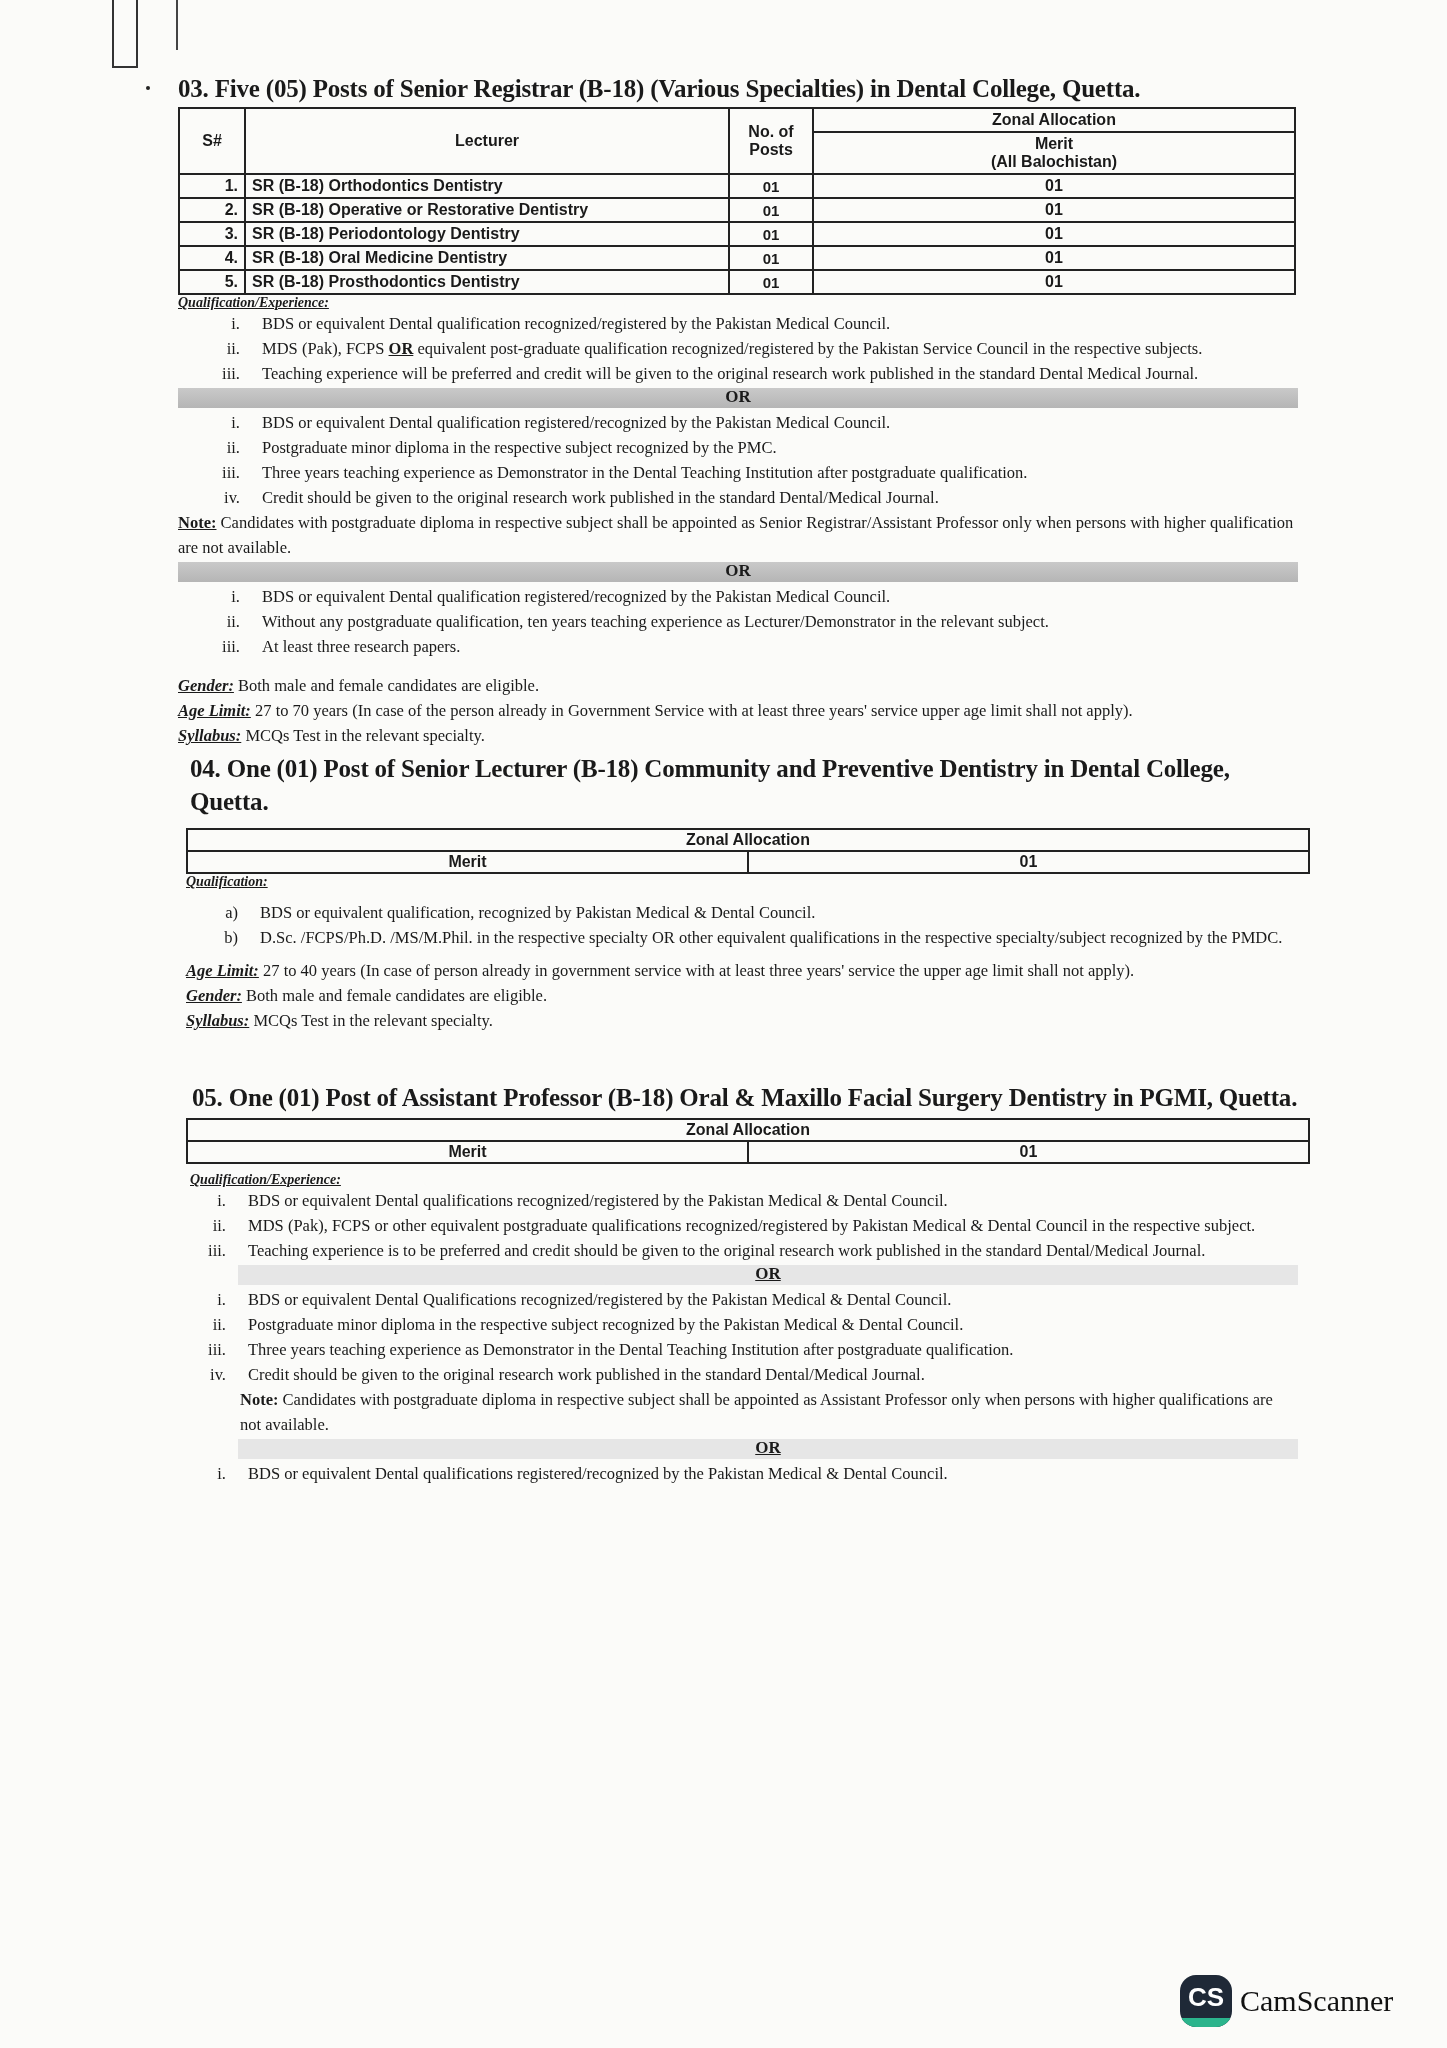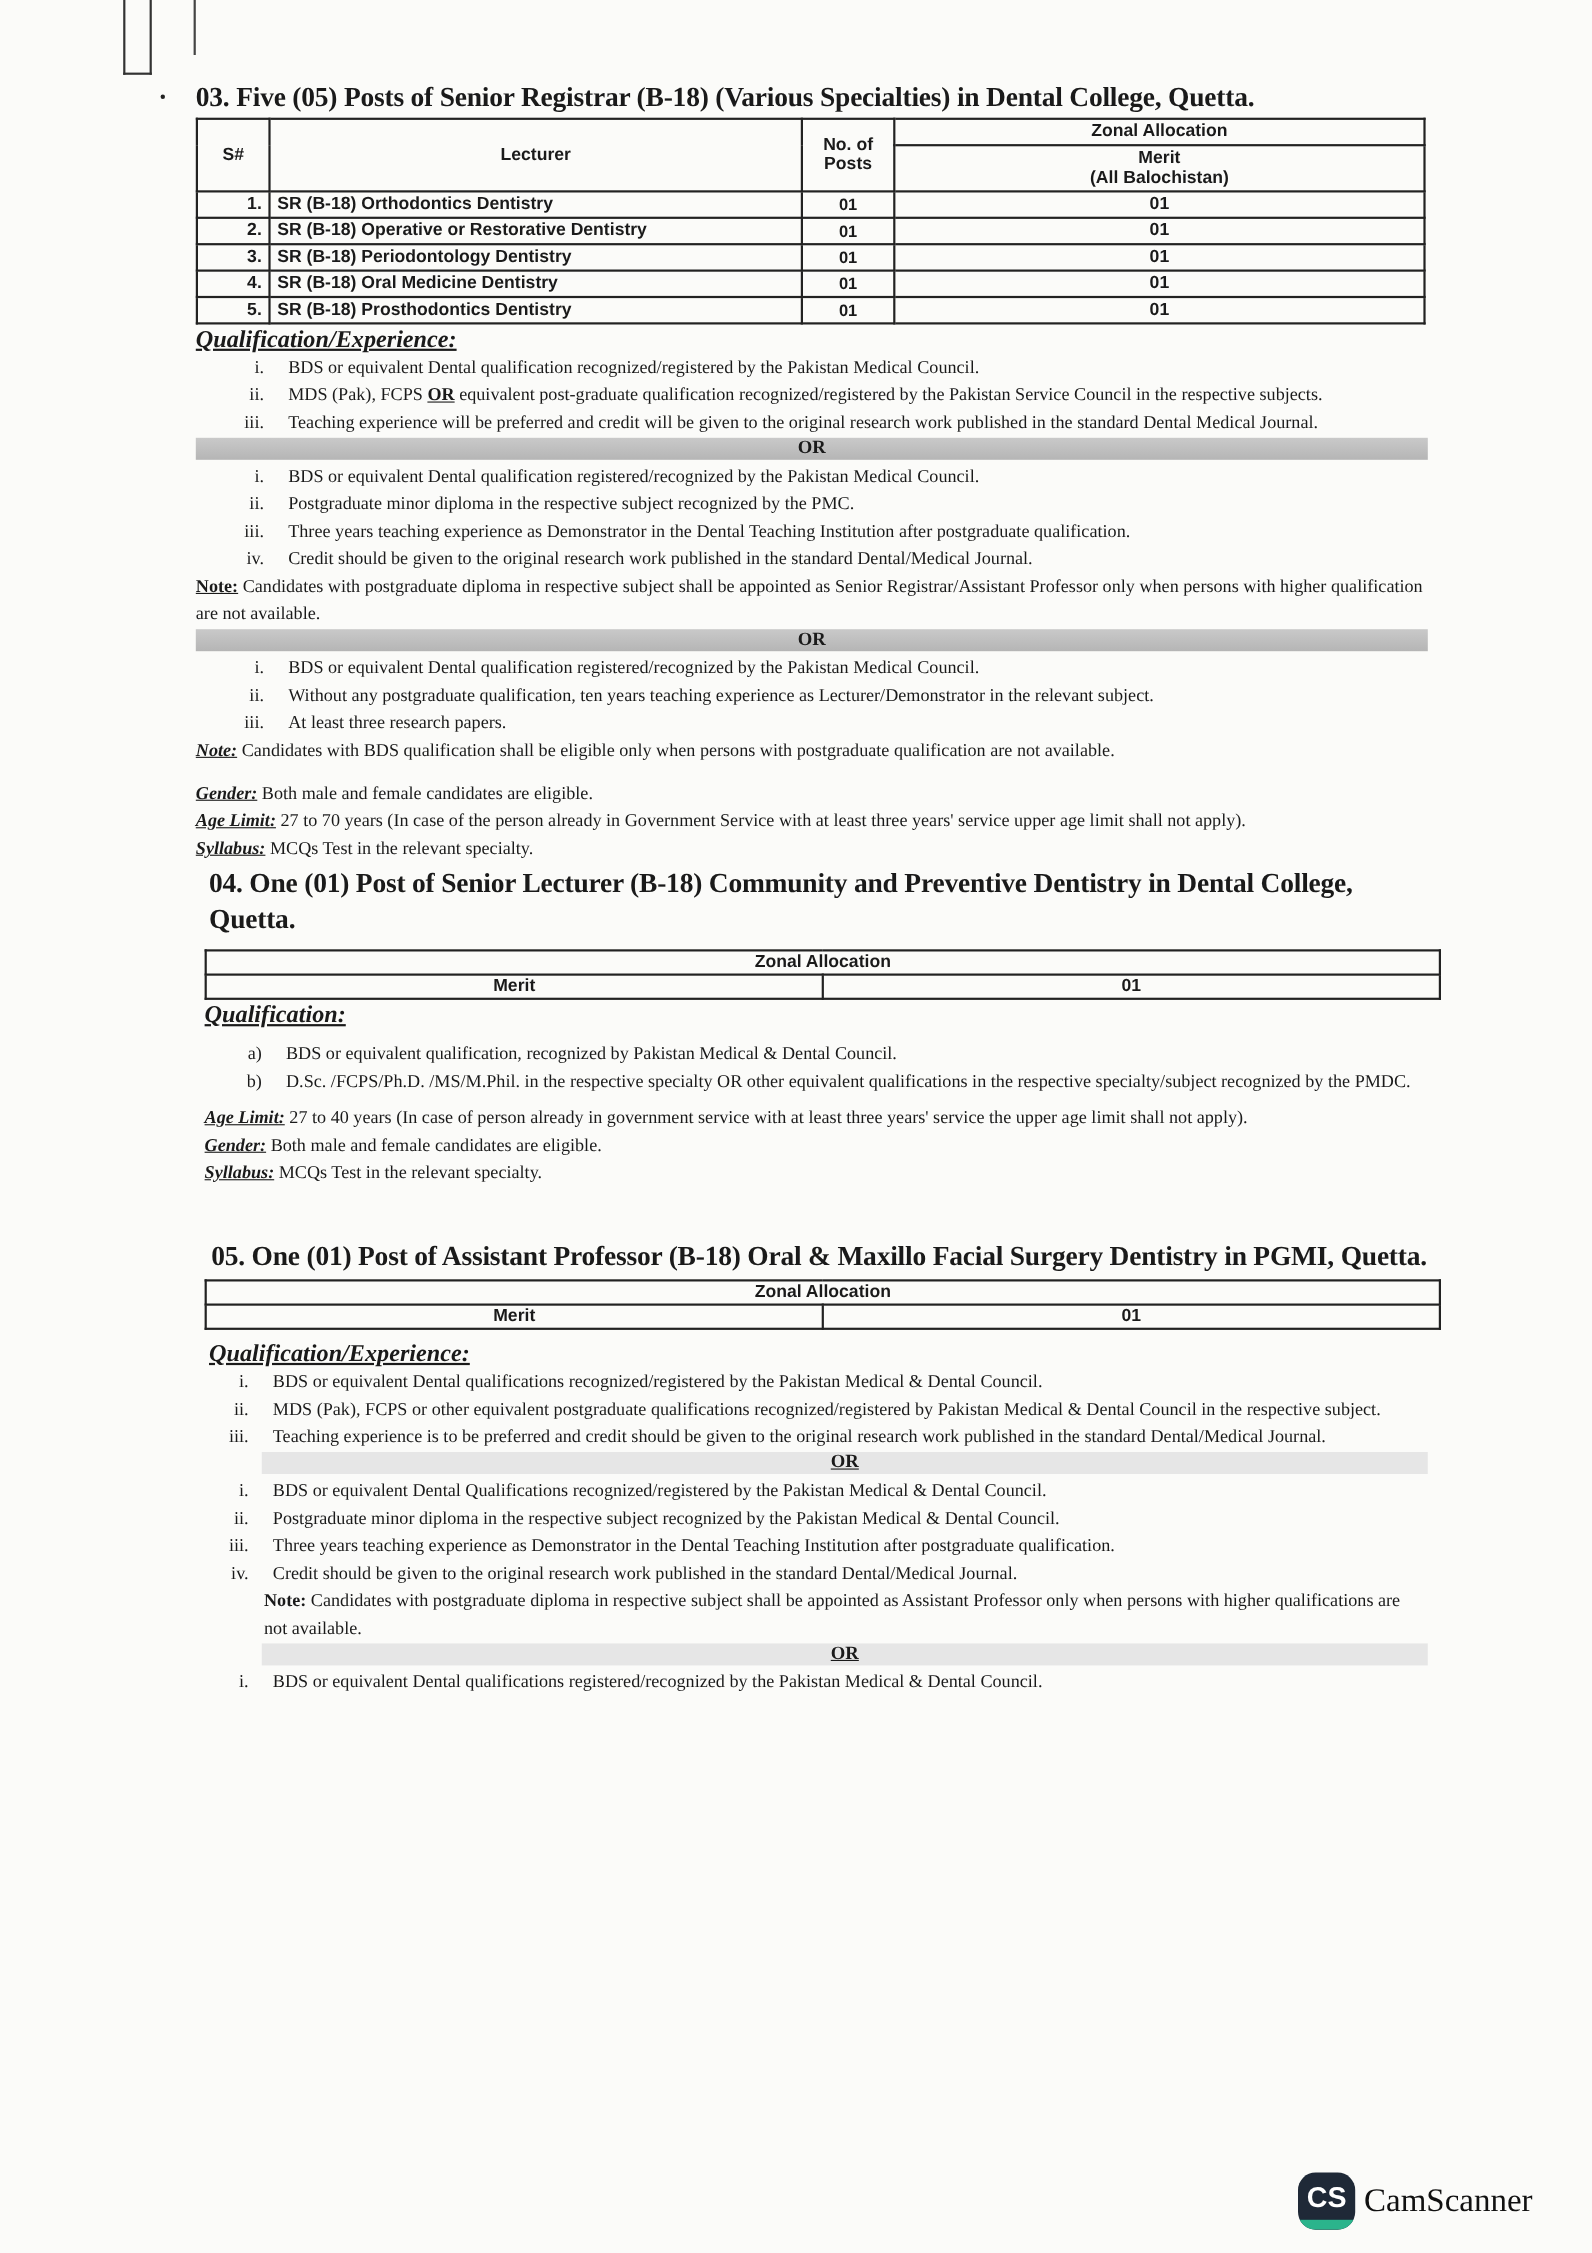--- a/index.html
+++ b/index.html
@@ -15,21 +15,21 @@
   h2 { font-family: "Liberation Serif", serif; font-weight: bold; font-size: 25px; margin: 0; line-height: 33px; letter-spacing: -0.2px; }
   .sec3 h2 { margin-left: 0; }
   table { border-collapse: collapse; font-family: "Liberation Sans", sans-serif; font-weight: bold; font-size: 16px; }
   td, th { border: 2px solid #222; padding: 2px 6px; }
   .t1 { width: 1118px; margin-top: 2px; }
   .t1 th { font-weight: bold; text-align: center; }
   .t1 td.sn { text-align: right; width: 52px; }
   .t1 td.sp { width: 470px; text-align: left; }
   .t1 td.np { width: 70px; text-align: center; font-size: 15px; }
   .t1 td.mr { text-align: center; }
-  .subhead { font-style: italic; font-weight: bold; text-decoration: underline; font-size: 22px; }
+  .subhead { font-style: italic; font-weight: bold; text-decoration: underline; font-size: 14px; }
   .list { list-style: none; margin: 0; padding: 0; font-size: 16.5px; line-height: 25px; }
   .list li { display: flex; }
   .list .num { width: 44px; text-align: right; padding-right: 22px; flex-shrink: 0; }
   .orbar { background: linear-gradient(#c9c9c9, #b5b5b5); text-align: center; font-weight: bold; font-size: 17px; line-height: 18px; height: 20px; margin: 2px 0; }
   .orbar.light { background: #e6e6e6; text-decoration: underline; }
   .para { font-size: 16.5px; line-height: 25px; }
   .lbl { font-style: italic; font-weight: bold; text-decoration: underline; }
   .note-lbl { font-weight: bold; text-decoration: underline; }
   .indent { padding-left: 62px; }
   .t2 { width: 1124px; margin-left: 8px; }
@@ -142,21 +142,20 @@
         </li>
         <li>
           <span class="num">ii.</span>
           <span>Without any postgraduate qualification, ten years teaching experience as Lecturer/Demonstrator in the relevant subject.</span>
         </li>
         <li>
           <span class="num">iii.</span>
           <span>At least three research papers.</span>
         </li>
       </ul>
-    <div class="para"><span class="lbl">Note:</span><span>  Candidates with BDS qualification shall be eligible only when persons with postgraduate qualification are not available.</span></div>
     <div style="height:14px"></div>
     <div class="para"><span class="lbl">Gender:</span><span> Both male and female candidates are eligible.</span></div>
     <div class="para"><span class="lbl">Age Limit:</span><span> 27 to 70 years (In case of the person already in Government Service with at least three years' service upper age limit shall not apply).</span></div>
     <div class="para"><span class="lbl">Syllabus:</span><span> MCQs Test in the relevant specialty.</span></div>
   </section>
 
   <section style="margin-top:4px;">
     <h2 style="padding-left:12px;">04.  One (01) Post of Senior Lecturer (B-18) Community and Preventive Dentistry in Dental College, Quetta.</h2>
     <table class="t2" style="margin-top:10px;">
       <tbody>

